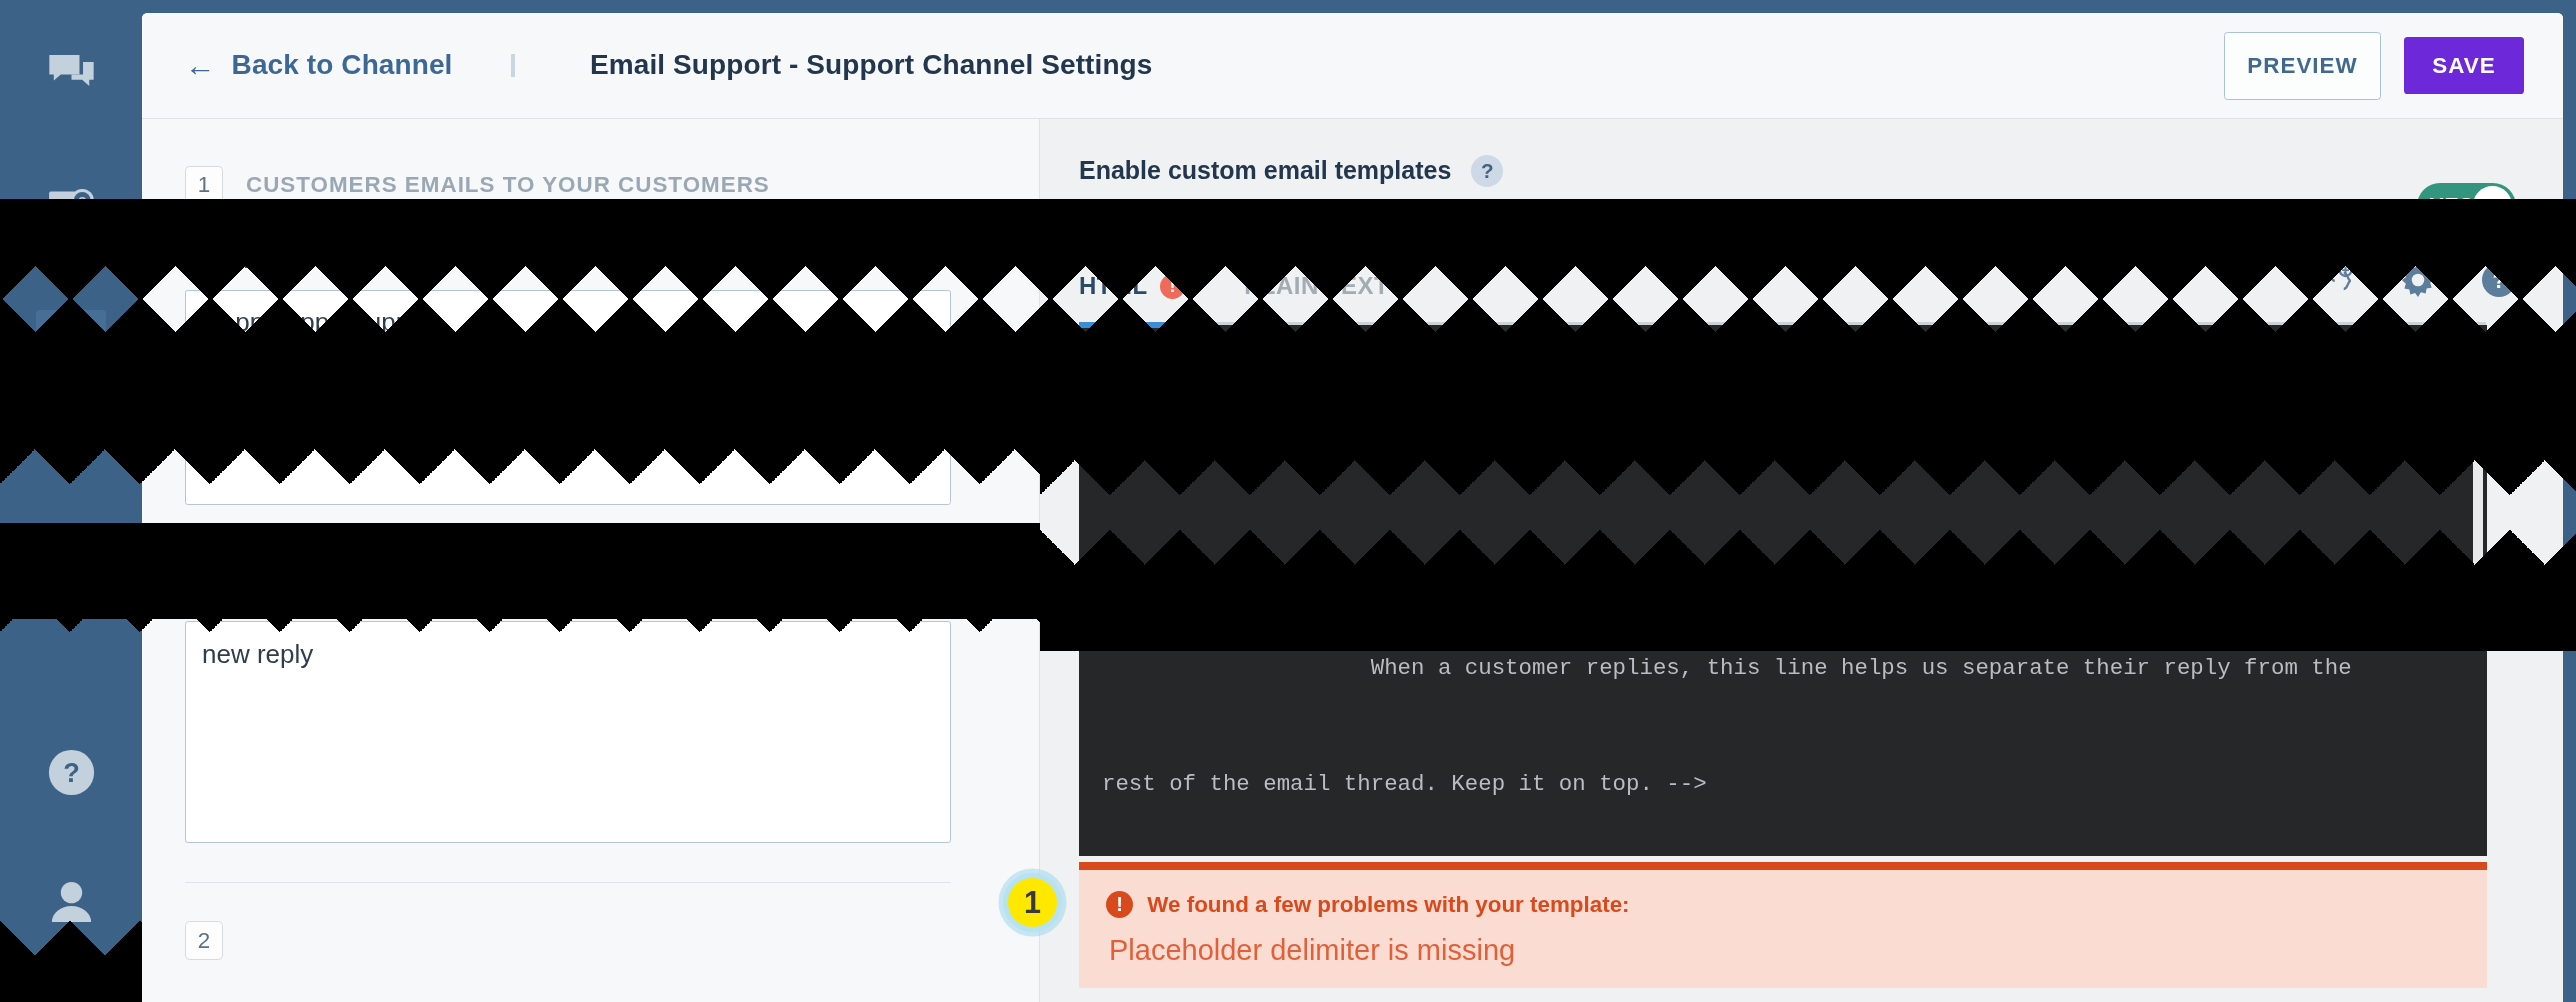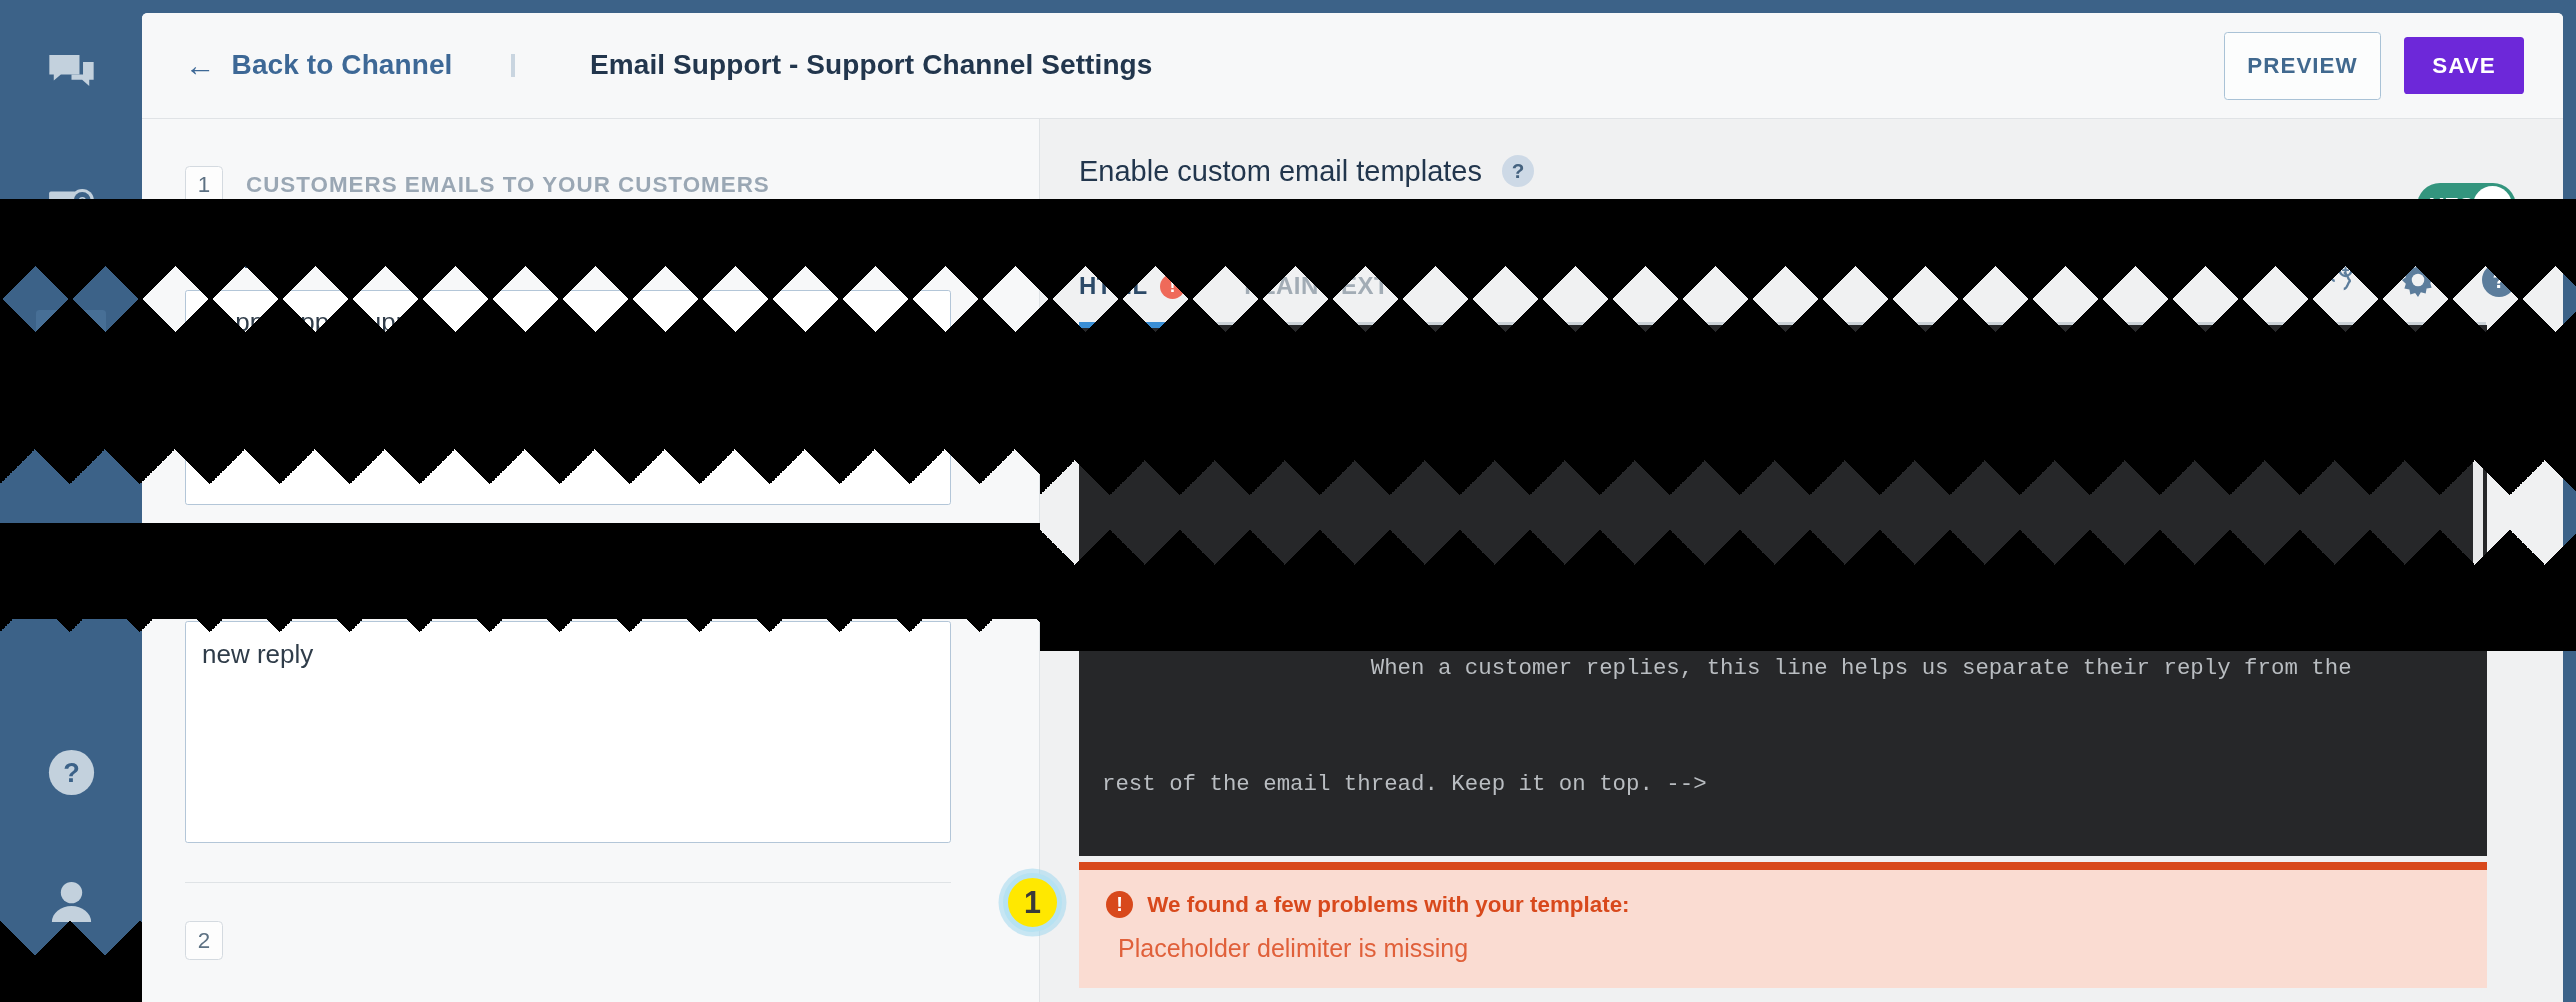--- a/index.html
+++ b/index.html
@@ -95,21 +95,21 @@
     padding: 14.3px 16px; outline: none; resize: none; line-height: 1.35;
   }
   .divider { width: 766px; height: 0.9px; background: #dfe3e6; margin: 36px 0 0 43px; }
   .note-row { display: flex; align-items: center; gap: 14.3px; margin: 39px 0 0 43px; }
   .note-i { color: #1f9e7d; font-size: 25px; font-weight: bold; font-style: italic; }
   .note-text { color: #1f9e7d; font-size: 24px; font-weight: bold; }
 
   
   .rp-head-row { display: flex; align-items: flex-start; justify-content: space-between; }
   .rp-title-wrap { display: flex; align-items: center; gap: 20px; }
-  .rp-title { font-size: 29px; font-weight: normal; color: #22364d; }
+  .rp-title { font-size: 25px; font-weight: bold; color: #22364d; }
   .toggle {
     width: 99px; height: 47px; border-radius: 23px; background: #33957e;
     display: flex; align-items: center; justify-content: flex-start; padding: 0 9px;
     position: relative; cursor: pointer; margin-top: 28px;
   }
   .toggle-label { color: #fff; font-size: 21.5px; font-weight: bold; letter-spacing: 0.5px; margin-left: 3.6px; }
   .toggle-knob { position: absolute; right: 4.5px; top: 3.6px; width: 39px; height: 39px; border-radius: 50%; background: #fff; }
 
   .tabs-row { margin-top: 27px; display: flex; align-items: center; justify-content: space-between; height: 56px; }
   .tabs { display: flex; align-items: flex-end; gap: 59px; height: 56px; }
@@ -133,21 +133,21 @@
   }
   .editor .ln { display: block; }
   .ed-scroll { position: absolute; right: 3.6px; top: 3.6px; width: 10.8px; height: 269px; background: #e8e9ea; border-radius: 5.4px; }
 
   .err-band { width: 1408px; height: 8px; background: #d8491c; margin-top: 5.4px; }
   .err-box { width: 1408px; height: 118px; background: #fadcd2; padding: 21.5px 27px 0 27px; }
   .err-head { display: flex; align-items: center; gap: 14.3px; }
   .err-ico { width: 27px; height: 27px; border-radius: 50%; background: #d8491c; color: #fff;
              font-size: 20px; font-weight: bold; display: flex; align-items: center; justify-content: center; }
   .err-title { font-size: 22.4px; font-weight: bold; color: #d8491c; }
-  .err-sub { font-size: 25px; color: #e0603a; margin-top: 16px; margin-left: 12px; }
+  .err-sub { font-size: 29px; color: #e0603a; margin-top: 16px; margin-left: 3px; }
 
   
   .callout {
     position: absolute; left: 1003px; top: 873px; width: 59px; height: 59px; z-index: 50;
     border-radius: 50%; background: #ffe800; border: 5.4px solid #b6e2f2;
     box-shadow: 0 0 0 4.5px rgba(160,215,238,.55);
     display: flex; align-items: center; justify-content: center;
     color: #3a3a3a; font-size: 30.5px; font-weight: bold; font-family: "Liberation Sans", sans-serif;
   }
 

